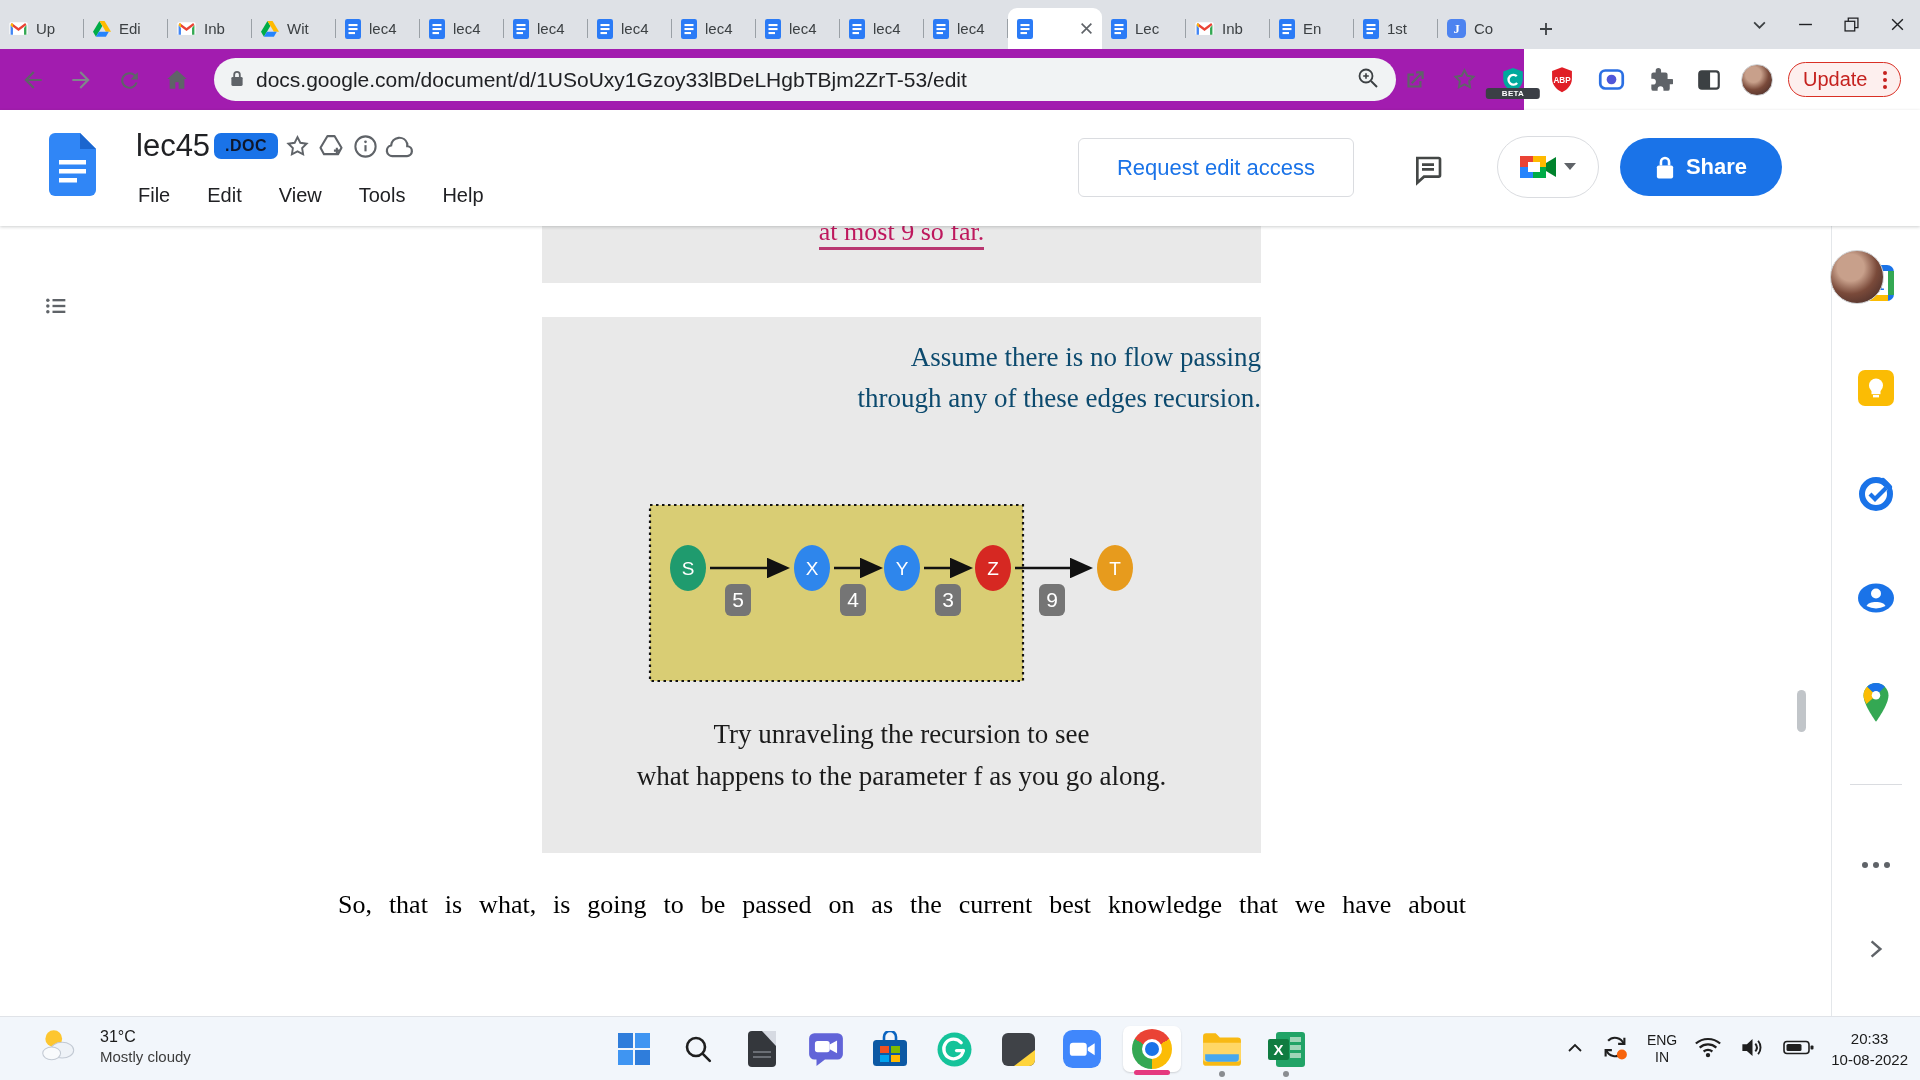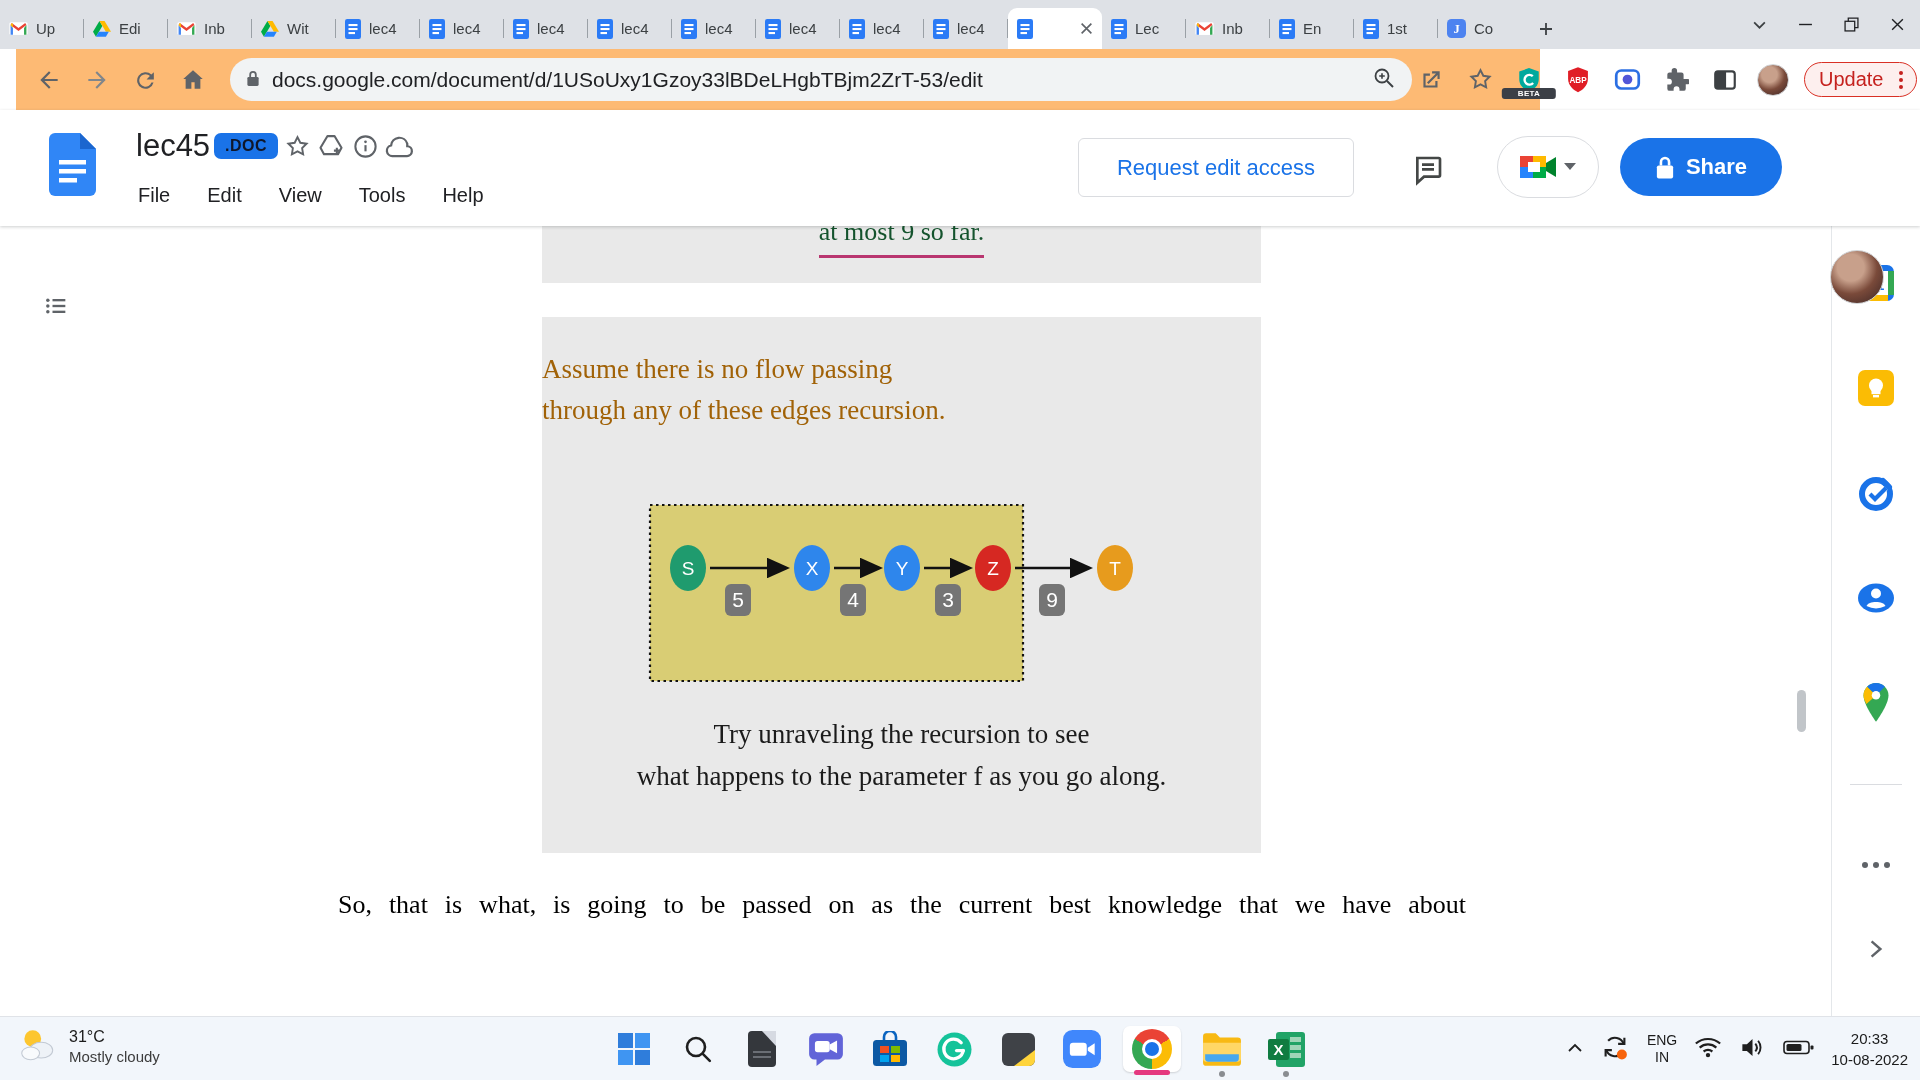--- a/index.html
+++ b/index.html
@@ -13,21 +13,21 @@
   .tab:not(.active):not(:last-child)::after{content:'';position:absolute;right:0;top:11px;width:1px;height:19px;background:#9aa0a6}
   .tab.active{background:#fff;width:94px}
   .tab .fav{display:flex;align-items:center;flex:0 0 auto}
   .tab .tlabel{white-space:nowrap;overflow:hidden;flex:1 1 auto}
   .tab .tclose{margin-left:auto;display:flex;align-items:center}
   .newtab{width:32px;height:32px;margin:0 0 4px 8px;display:flex;align-items:center;justify-content:center;border-radius:50%}
   #winctl{margin-left:auto;display:flex;height:49px;align-items:stretch}
   .wbtn{width:46px;display:flex;align-items:center;justify-content:center}
 
   
-  #toolbar{position:absolute;left:16px;top:49px;width:1524px;height:61px;background:#fdba74}
+  #toolbar{position:absolute;left:0;top:49px;width:1524px;height:61px;background:#a21caf}
   .navbtn{position:absolute;top:16px;width:30px;height:30px;display:flex;align-items:center;justify-content:center}
   #urlbar{position:absolute;left:214px;top:9px;width:1182px;height:43px;background:#f1f3f4;border-radius:22px;display:flex;align-items:center;padding:0 16px;gap:12px}
   #urltext{font-size:21px;color:#202124;white-space:nowrap;overflow:hidden;flex:1}
   #toolright{position:absolute;left:1398px;top:0;height:61px;display:flex;align-items:center;gap:15px}
   .tico{display:flex;align-items:center;justify-content:center;width:34px;height:34px}
   .avatar{border-radius:50%;background:radial-gradient(circle at 38% 32%,#c8a08b 0 28%,#7a4a3a 55%,#3a2525 100%);border:1px solid #d0d3d6}
   .av-sm{width:32px;height:32px}
   #updatepill{display:flex;align-items:center;gap:10px;height:35px;padding:0 8px 0 14px;border:1.5px solid #d93025;background:#fdefee;border-radius:18px}
   #updatetext{color:#c5221f;font-size:20px}
   .reddots{display:flex;flex-direction:column;gap:3px;padding:0 5px}
@@ -45,39 +45,39 @@
   #reqbtn{position:absolute;left:1078px;top:28px;width:276px;height:59px;border:1px solid #dadce0;border-radius:6px;display:flex;align-items:center;justify-content:center;color:#1a73e8;font-size:22px;font-weight:500;background:#fff}
   #commentbtn{position:absolute;left:1412px;top:44px}
   #meetchip{position:absolute;left:1497px;top:26px;width:102px;height:62px;border:1px solid #dadce0;border-radius:31px;display:flex;align-items:center;justify-content:center;gap:7px;background:#fff}
   #sharebtn{position:absolute;left:1620px;top:28px;width:162px;height:58px;background:#1a73e8;border-radius:29px;display:flex;align-items:center;justify-content:center;gap:11px;color:#fff;font-size:22px;font-weight:bold}
   #hdravatar{position:absolute;left:1830px;top:140px;width:54px;height:54px}
 
   
   #canvas{position:absolute;left:0;top:226px;width:1831px;height:790px;background:#fff;overflow:hidden}
   #outlineico{position:absolute;left:42px;top:66px}
   #slide1{position:absolute;left:542px;top:0;width:719px;height:57px;background:#e9e9e9;overflow:hidden;text-align:center}
-  #slide1 span{display:inline-block;margin-top:-11px;font-family:"Liberation Serif",serif;font-size:26px;color:#14532d;border-bottom:3px solid #b93670;padding-bottom:8px}
+  #slide1 span{display:inline-block;margin-top:-11px;font-family:"Liberation Serif",serif;font-size:26px;color:#be185d;border-bottom:3px solid #b93670;padding-bottom:0}
   #slide2{position:absolute;left:542px;top:91px;width:719px;height:536px;background:#e9e9e9}
-  .slidecap{position:absolute;left:0;top:32px;width:100%;text-align:left;font-family:"Liberation Serif",serif;font-size:27px;color:#a16207;line-height:41px}
+  .slidecap{position:absolute;left:0;top:20px;width:100%;text-align:right;font-family:"Liberation Serif",serif;font-size:27px;color:#0c4a6e;line-height:41px}
   .slidenote{position:absolute;left:0;top:396px;width:100%;text-align:center;font-family:Liberation Serif, serif;font-size:27px;color:#1b1b1b;line-height:42px}
   #graphsvg{position:absolute;left:0;top:0}
   #paragraph{position:absolute;left:338px;top:652px;width:1128px;font-family:"Liberation Serif",serif;font-size:26px;color:#000}
   #paragraph .pline{height:53px;line-height:53px;text-align:justify;text-align-last:justify;white-space:nowrap}
   #docscroll{position:absolute;left:1797px;top:464px;width:9px;height:42px;background:#c1c5c9;border-radius:5px}
 
   
   #sidepanel{position:absolute;left:1831px;top:226px;width:89px;height:790px;background:#fff;border-left:1px solid #e4e7ea}
   .spicon{position:absolute;left:50%;transform:translateX(-50%);display:flex;align-items:center;justify-content:center}
   #spdivider{position:absolute;left:18px;top:558px;width:52px;height:1px;background:#dadce0}
   .spdots{display:flex;gap:5px}
   .spdots i{width:6px;height:6px;border-radius:50%;background:#5f6368}
 
   
   #taskbar{position:absolute;left:0;top:1016px;width:1920px;height:64px;background:#f2f6fb;border-top:1px solid #e0e3e8;z-index:5}
-  #weather{position:absolute;left:17px;top:8px;display:flex;align-items:flex-end;gap:10px}
+  #weather{position:absolute;left:38px;top:8px;display:flex;align-items:flex-end;gap:20px}
   #wtemp{font-size:16px;color:#1b1b1b;line-height:21px}
   #wdesc{font-size:15px;color:#3c3c3c;line-height:20px}
   #centerapps{position:absolute;left:50%;top:0;transform:translateX(-50%);height:64px;display:flex;align-items:center;gap:18px}
   .app{width:46px;height:46px;border-radius:7px;display:flex;align-items:center;justify-content:center;position:relative}
   .app.activeapp{background:#fff;box-shadow:0 1px 2px rgba(0,0,0,.15);width:58px}
   .app.activeapp::after{content:'';position:absolute;bottom:-3px;left:50%;transform:translateX(-50%);width:36px;height:5px;border-radius:3px;background:#e5397f}
   .app.running::after{content:'';position:absolute;bottom:-5px;left:50%;transform:translateX(-50%);width:6px;height:6px;border-radius:50%;background:#8a8d91}
   .chrome-ball{width:40px;height:40px;border-radius:50%;background:conic-gradient(from -60deg,#ea4335 0 120deg,#fbbc05 0 240deg,#34a853 0 360deg);position:relative}
   .chrome-ball::before{content:'';position:absolute;inset:10px;border-radius:50%;background:#fff}
   .chrome-ball::after{content:'';position:absolute;inset:13px;border-radius:50%;background:#1a73e8}

